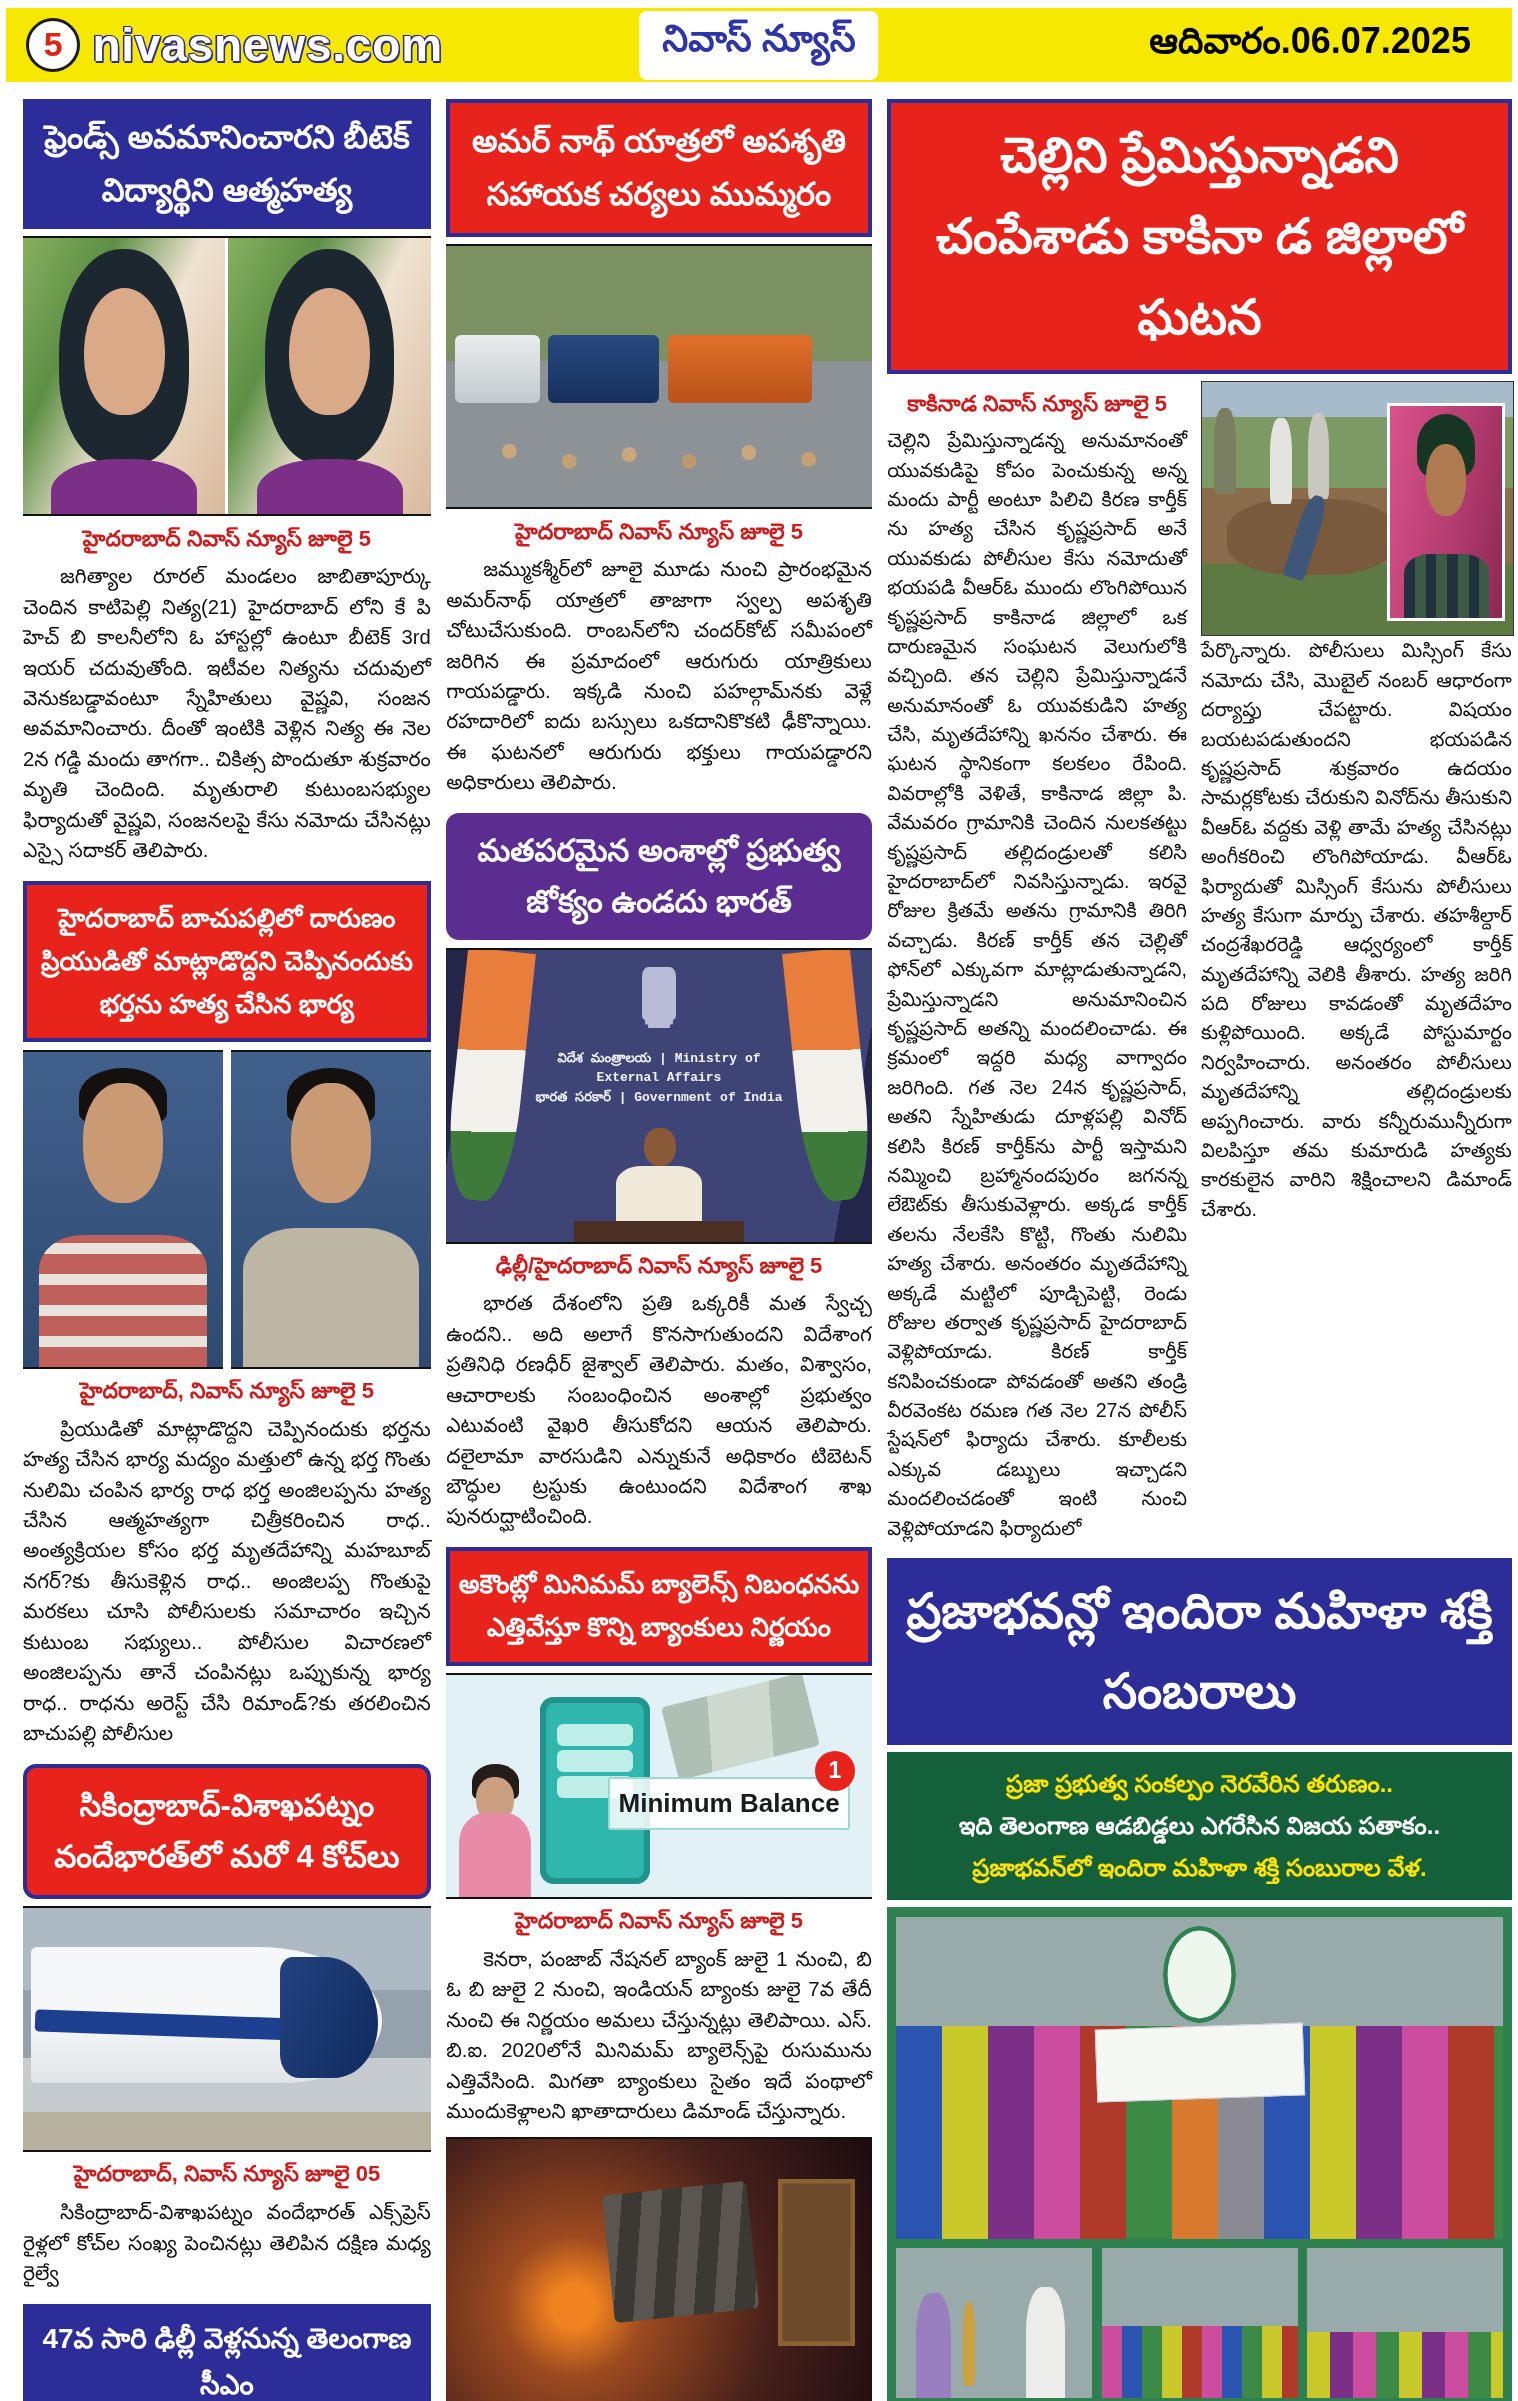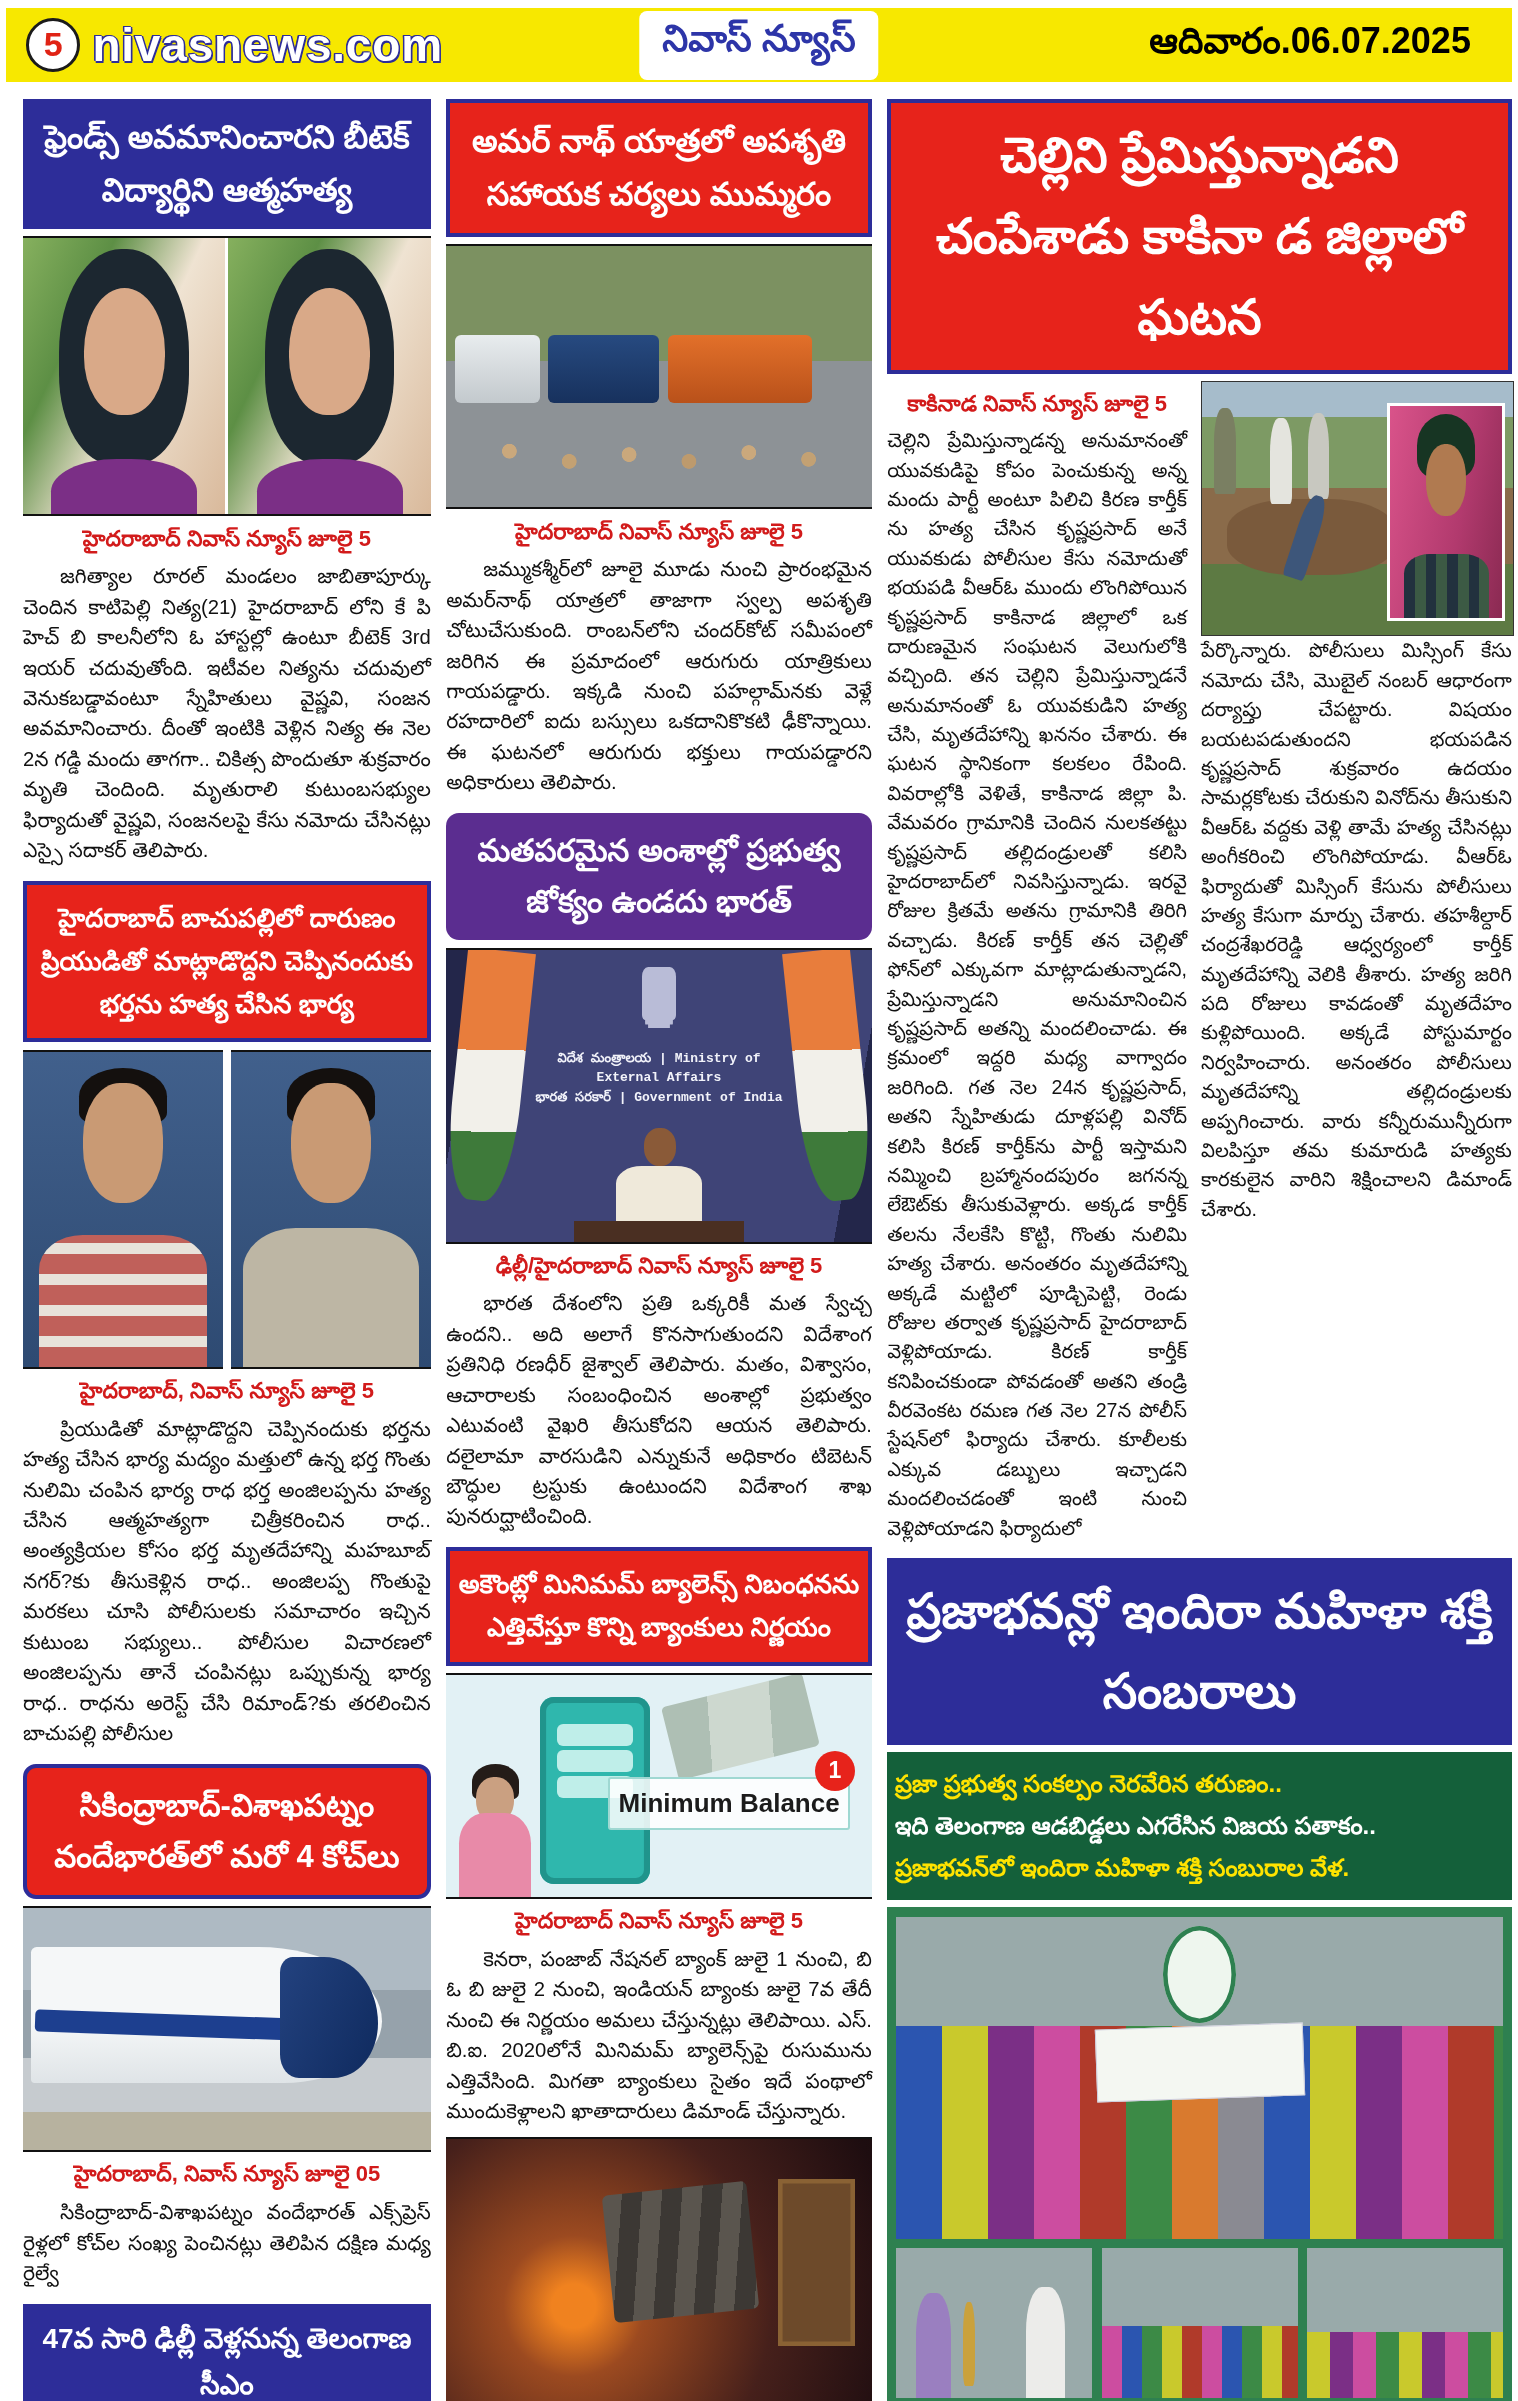--- a/index.html
+++ b/index.html
@@ -145,21 +145,21 @@
   .c-s6 .fig{position:absolute;top:8%;left:62%;width:16%;height:60%;background:#4aa0c0;border-radius:40% 40% 0 0;}
   .c-s6 .fig2{position:absolute;top:10%;left:18%;width:15%;height:58%;background:#b08ac0;border-radius:40% 40% 0 0;}
 
   
   .twocol{display:flex;gap:14px;}
   .twocol .sub1{flex:0 0 48%;}
   .twocol .sub2{flex:1;}
   .body-text.sm{font-size:19.6px;}
 
   
-  .strap{background:#14603a;padding:10.7px 7.7px;text-align:left;margin:3.1px 0 7.7px 0;}
+  .strap{background:#14603a;padding:10.7px 7.7px;text-align:center;margin:3.1px 0 7.7px 0;}
   .strap-line{font-weight:bold;font-size:24px;line-height:1.75;}
   .strap-yellow{color:#ffe300;}
   .strap-white{color:#ffffff;}
 </style>
 </head>
 <body>
 
 <div class="page">
 
   <header class="masthead">

